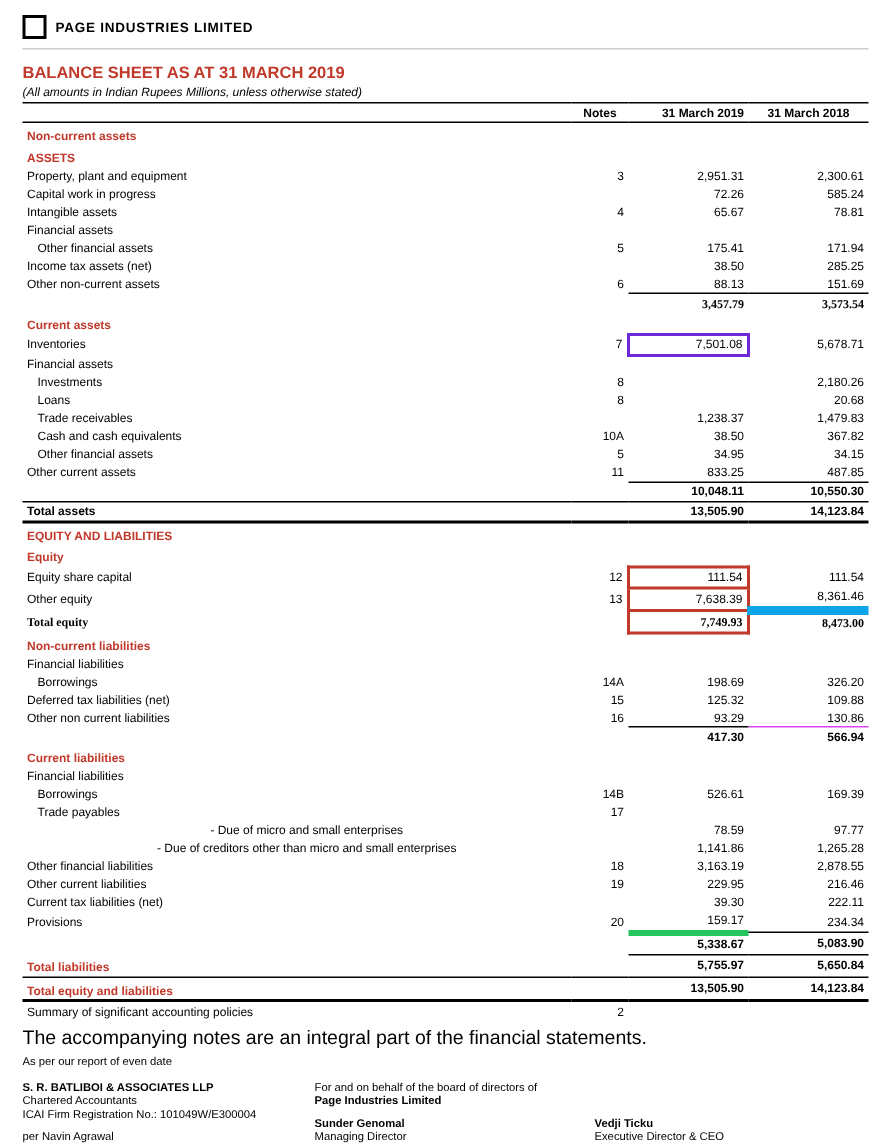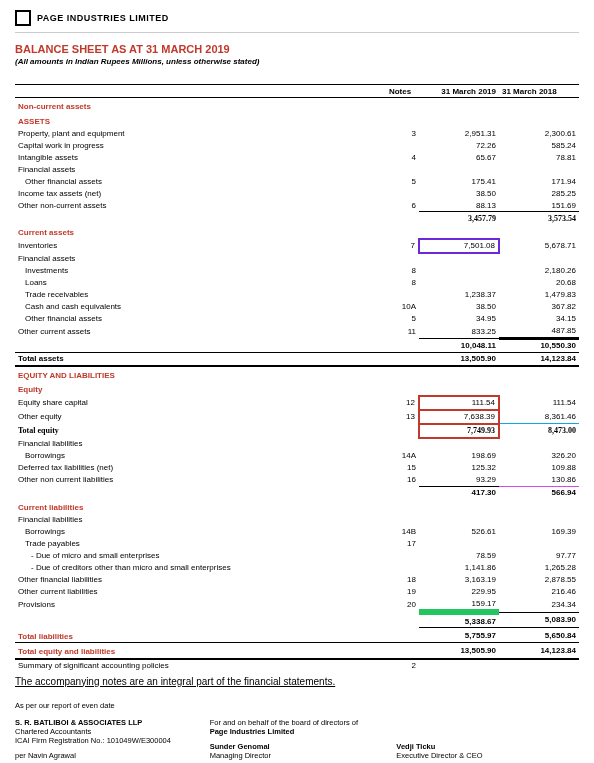--- a/index.html
+++ b/index.html
@@ -33,50 +33,49 @@
     }
     .title {
       font-size: 11px;
       font-weight: bold;
       color: #c0392b;
       margin-bottom: 2px;
     }
     .subtitle {
       font-size: 8px;
       font-style: italic;
-      margin-bottom: 18px;
-      font-weight: bold;
+      margin-bottom: 2px;
     }
     table {
       width: 100%;
       border-collapse: collapse;
       font-size: 8px;
     }
     th, td {
       padding: 1.5px 3px;
       text-align: left;
     }
     th {
       text-align: center;
       font-weight: bold;
       border-top: 1px solid #000;
       border-bottom: 1px solid #000;
     }
     .th-notes { width: 38px; }
     .th-2019 { width: 80px; text-align: right; }
-    .th-2018 { width: 80px; text-align: left; margin-top: 20px; }
+    .th-2018 { width: 80px; text-align: center; margin-top: 20px; }
     .num { text-align: right; }
     .section-header {
       font-weight: bold;
       color: #c0392b;
       padding-top: 4px;
     }
     .bold { font-weight: bold; }
     .indent { padding-left: 10px; }
-    .indent2 { padding-left: 16px; }
+    .indent2 { padding-left: 16px; text-align: center; }
     .grand-total td {
       font-weight: bold;
       border-top: 1px solid #000;
       border-bottom: 2px solid #000;
     }
     .sub-total td {
       font-weight: bold;
       font-family: Liberation Serif, serif;
     }
   </style>
@@ -215,21 +214,21 @@
     <tr>
       <td>Other current assets</td>
       <td class="num">11</td>
       <td class="num">833.25</td>
       <td class="num">487.85</td>
     </tr>
     <tr>
       <td></td>
       <td></td>
       <td class="num bold" style="border-top:1px solid #000;">10,048.11</td>
-      <td class="num bold" style="border-top:3px solid #000000;">10,550.30</td>
+      <td class="num bold" style="border-top:1px solid #000000;">10,550.30</td>
     </tr>
     <tr class="grand-total">
       <td class="bold">Total assets</td>
       <td></td>
       <td class="num bold" style="border-top:1px solid #000; border-bottom:2px solid #000;">13,505.90</td>
       <td class="num bold" style="border-top:1px solid #000; border-bottom:2px solid #000;">14,123.84</td>
     </tr>
 
     <tr>
       <td class="section-header bold">EQUITY AND LIABILITIES</td>
@@ -252,23 +251,29 @@
     <tr>
       <td>Other equity</td>
       <td class="num">13</td>
       <td class="num" style="border: 2px solid #c0392b; border-top:none;">7,638.39</td>
       <td class="num">8,361.46</td>
     </tr>
     <tr class="sub-total">
       <td class="bold">Total equity</td>
       <td></td>
       <td class="num bold" style="border:2px solid #c0392b; border-top:2px solid #c0392b;">7,749.93</td>
-      <td class="num bold" style="border-top:1px solid #0ea5e9;text-align:right;">8,473.00</td>
-    </tr>
-
+      <td class="num bold" style="border-top:6px solid #0ea5e9;text-align:right;">8,473.00</td>
+    </tr>
+
+    <tr>
+      <td class="section-header">Non-current liabilities</td>
+      <td></td>
+        <td></td>
+        <td></td>
+    </tr>
     <tr>
       <td>Financial liabilities</td>
       <td></td>
         <td></td>
         <td></td>
     </tr>
     <tr>
       <td class="indent">Borrowings</td>
       <td class="num">14A</td>
       <td class="num">198.69</td>
@@ -335,29 +340,35 @@
       <td class="num">3,163.19</td>
       <td class="num">2,878.55</td>
     </tr>
     <tr>
       <td>Other current liabilities</td>
       <td class="num">19</td>
       <td class="num">229.95</td>
       <td class="num">216.46</td>
     </tr>
     <tr>
+      <td>Current tax liabilities (net)</td>
+      <td></td>
+      <td class="num">39.30</td>
+      <td class="num">222.11</td>
+    </tr>
+    <tr>
       <td>Provisions</td>
       <td class="num">20</td>
       <td class="num">159.17</td>
       <td class="num">234.34</td>
     </tr>
     <tr>
       <td></td>
       <td></td>
-      <td class="num bold" style="border-top:6px solid #22c55e;">5,338.67</td>
+      <td class="num bold" style="border-top:4px solid #22c55e;">5,338.67</td>
       <td class="num bold" style="border-top:1px solid #000;">5,083.90</td>
     </tr>
     <tr>
       <td class="bold section-header">Total liabilities</td>
       <td></td>
       <td class="num bold" style="border-top:1px solid #000;">5,755.97</td>
       <td class="num bold" style="border-top:1px solid #000;">5,650.84</td>
     </tr>
     <tr class="grand-total">
       <td class="bold section-header">Total equity and liabilities</td>
@@ -368,22 +379,22 @@
 
     <tr>
       <td>Summary of significant accounting policies</td>
       <td class="num">2</td>
       <td></td>
         <td></td>
     </tr>
   </tbody>
 </table>
 
-<div style="margin-top:4px; font-size:10px;text-decoration:underline;">The accompanying notes are an integral part of the financial statements.</div>
-<div style="font-size:7.5px; margin-top:14px;">As per our report of even date</div>
+<div style="margin-top:4px; font-size:13px;">The accompanying notes are an integral part of the financial statements.</div>
+<div style="font-size:7.5px; margin-top:4px;">As per our report of even date</div>
 
 <div style="display:flex; margin-top:8px; gap:10px;">
 
   <div style="flex:1; font-size:7.5px;">
     <p class="bold">S. R. BATLIBOI &amp; ASSOCIATES LLP</p>
     <p>Chartered Accountants</p>
     <p>ICAI Firm Registration No.: 101049W/E300004</p>
     <p style="margin-top:6px;">per Navin Agrawal</p>
 
   </div>

